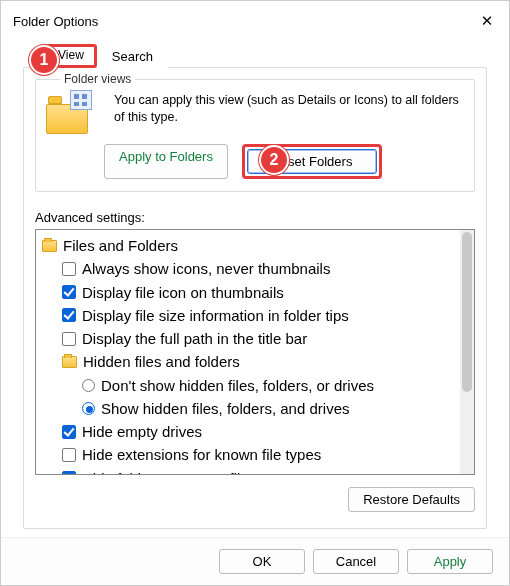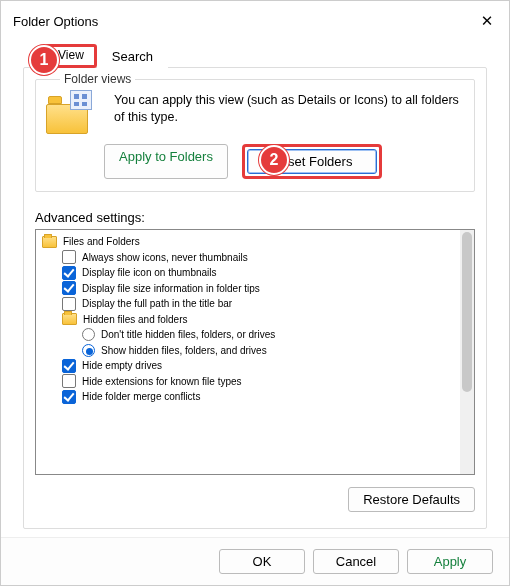--- a/index.html
+++ b/index.html
@@ -198,21 +198,21 @@
   }
   .adv-thumb {
     position: absolute;
     right: 2px; top: 2px;
     width: 10px; height: 160px;
     background: #c8c8c8;
     border-radius: 5px;
   }
   .tree {
     padding: 4px 6px 4px 6px;
-    font-size: 10px;
+    font-size: 15px;
     line-height: 1.55;
   }
   .tree-row {
     display: flex;
     align-items: center;
     gap: 6px;
     white-space: nowrap;
   }
   .ind1 { padding-left: 20px; }
   .ind2 { padding-left: 40px; }
@@ -380,21 +380,21 @@
           <span class="cb"></span>
           <span>Display the full path in the title bar</span>
         </div>
 
         <div class="tree-row ind1">
           <span class="mini-folder"></span>
           <span>Hidden files and folders</span>
         </div>
         <div class="tree-row ind2">
           <span class="rb"></span>
-          <span>Don't title hidden files, folders, or drives</span>
+          <span>Don't show hidden files, folders, or drives</span>
         </div>
         <div class="tree-row ind2">
           <span class="rb checked"></span>
           <span>Show hidden files, folders, and drives</span>
         </div>
 
         <div class="tree-row ind1">
           <span class="cb checked"></span>
           <span>Hide empty drives</span>
         </div>

